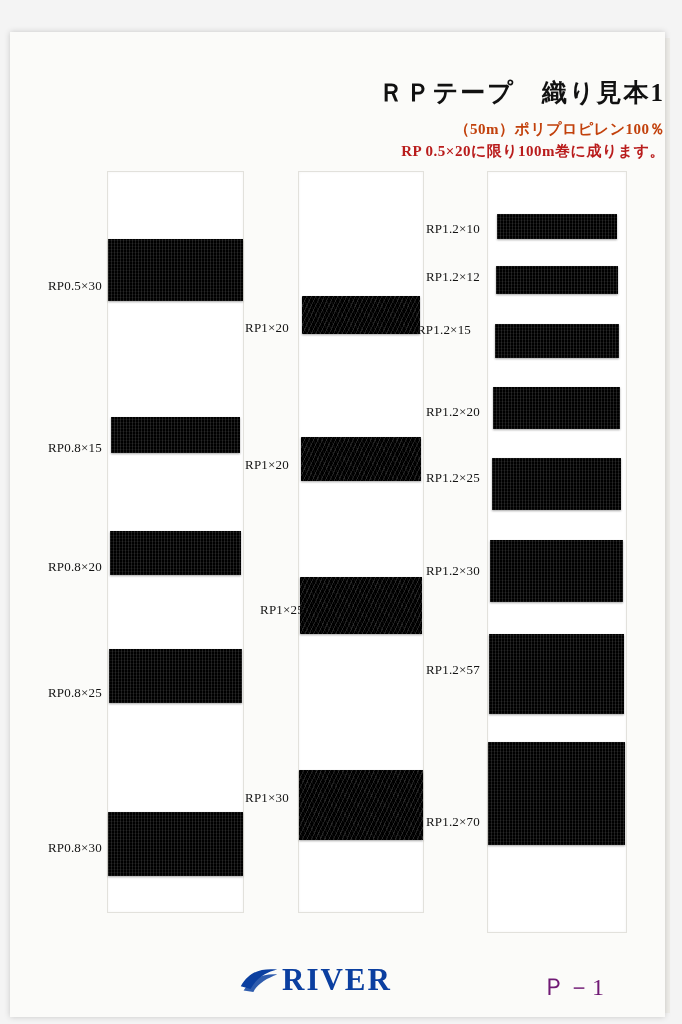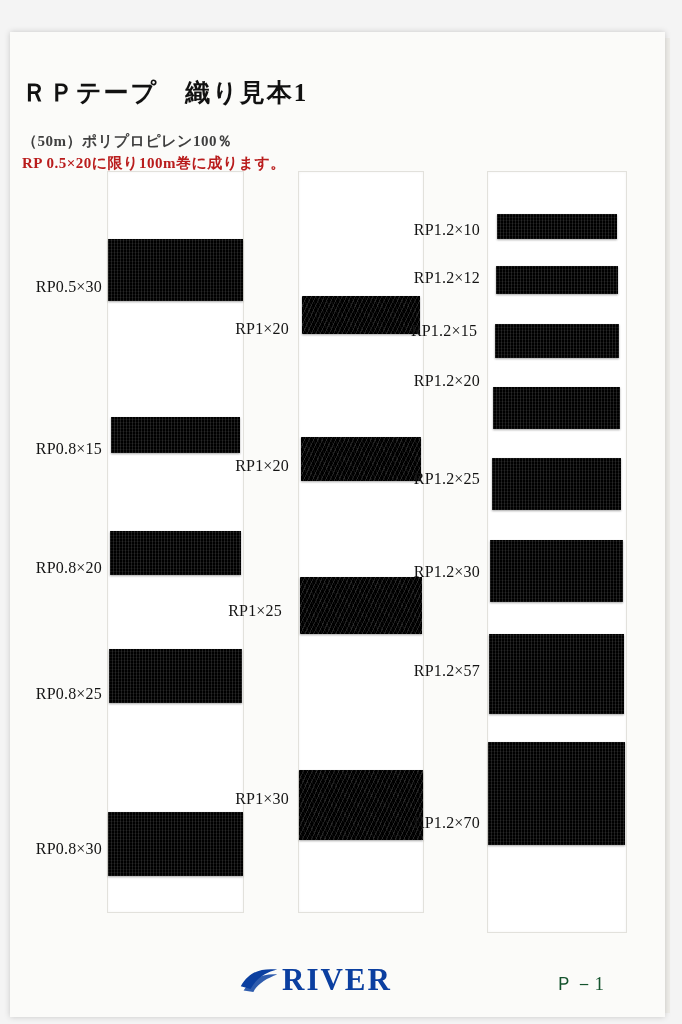--- a/index.html
+++ b/index.html
@@ -32,37 +32,37 @@
     top: 38px;
     width: 12px;
     height: 975px;
     background: #efeeea;
     border-left: 1px solid #dcdbd6;
   }
 
   
   #header {
     position: absolute;
-    left: 12px;
+    left: 0;
     top: 46px;
     width: 655px;
-    text-align: left;
+    text-align: right;
   }
   #title {
     font-size: 25px;
     font-weight: bold;
     letter-spacing: 2px;
     color: #111;
     line-height: 1.2;
   }
   #subtitle1 {
     font-size: 15px;
     font-weight: bold;
-    color: #404040;
-    margin-top: 24px;
+    color: #c2410c;
+    margin-top: 12px;
     letter-spacing: 0.5px;
   }
   #subtitle2 {
     font-size: 15px;
     font-weight: bold;
     color: #b91c1c;
     margin-top: 3px;
     letter-spacing: 0.5px;
   }
 
@@ -118,21 +118,21 @@
       rgba(255,255,255,0.05) 0px,
       rgba(255,255,255,0.05) 1px,
       rgba(0,0,0,0) 1px,
       rgba(0,0,0,0) 4px
     );
   }
 
   
   .label {
     position: absolute;
-    font-size: 16px;
+    font-size: 13px;
     color: #141414;
     font-family: "Liberation Serif", serif;
     white-space: nowrap;
     letter-spacing: 0.2px;
   }
   .label.right { text-align: right; }
 
   
   #logo-wrap {
     position: absolute;
@@ -147,22 +147,22 @@
     font-size: 31px;
     font-weight: bold;
     color: #0b3fa0;
     letter-spacing: 2px;
     font-family: "Liberation Serif", serif;
   }
   #page-no {
     position: absolute;
     right: 60px;
     top: 939px;
-    font-size: 19px;
-    color: #14532d;
+    font-size: 24px;
+    color: #701a75;
     letter-spacing: 1px;
   }
 </style>
 </head>
 <body>
 
 <div id="card-edge"></div>
 
 <div id="card">
 
@@ -186,37 +186,37 @@
   <div class="label right" style="left:20px;top:808px;width:72px;">RP0.8×30</div>
 
   <div class="column" id="col2">
     <div class="tape twill" style="left:3px;top:124px;width:118px;height:38px;"></div>
     <div class="tape twill" style="left:2px;top:265px;width:120px;height:44px;"></div>
     <div class="tape twill" style="left:1px;top:405px;width:122px;height:57px;"></div>
     <div class="tape twill" style="left:0;top:598px;width:124px;height:70px;"></div>
   </div>
   <div class="label right" style="left:215px;top:288px;width:64px;">RP1×20</div>
   <div class="label right" style="left:215px;top:425px;width:64px;">RP1×20</div>
-  <div class="label right" style="left:208px;top:570px;width:64px;">RP1×25</div>
+  <div class="label right" style="left:230px;top:570px;width:64px;">RP1×25</div>
   <div class="label right" style="left:215px;top:758px;width:64px;">RP1×30</div>
 
   <div class="column" id="col3">
     <div class="tape" style="left:9px;top:42px;width:120px;height:25px;"></div>
     <div class="tape" style="left:8px;top:94px;width:122px;height:28px;"></div>
     <div class="tape" style="left:7px;top:152px;width:124px;height:34px;"></div>
     <div class="tape" style="left:5px;top:215px;width:127px;height:42px;"></div>
     <div class="tape" style="left:4px;top:286px;width:129px;height:52px;"></div>
     <div class="tape" style="left:2px;top:368px;width:133px;height:62px;"></div>
     <div class="tape" style="left:1px;top:462px;width:135px;height:80px;"></div>
     <div class="tape" style="left:0;top:570px;width:137px;height:103px;"></div>
   </div>
   <div class="label right" style="left:398px;top:189px;width:72px;">RP1.2×10</div>
   <div class="label right" style="left:398px;top:237px;width:72px;">RP1.2×12</div>
   <div class="label right" style="left:398px;top:290px;width:72px;text-align:center;">RP1.2×15</div>
-  <div class="label right" style="left:398px;top:340px;width:72px;">RP1.2×20</div>
+  <div class="label right" style="left:398px;top:372px;width:72px;">RP1.2×20</div>
   <div class="label right" style="left:398px;top:438px;width:72px;">RP1.2×25</div>
   <div class="label right" style="left:398px;top:531px;width:72px;">RP1.2×30</div>
   <div class="label right" style="left:398px;top:630px;width:72px;">RP1.2×57</div>
   <div class="label right" style="left:398px;top:782px;width:72px;">RP1.2×70</div>
 
   <div id="logo-wrap">
     <span id="logo-mark">
       <svg viewBox="0 0 60 42" width="42" height="30" aria-hidden="true">
         <path d="M4 30 C 16 8, 34 4, 56 6 C 40 10, 26 18, 18 34 Z" fill="#0b3fa0"></path>
         <path d="M8 36 C 20 18, 36 12, 56 13 C 42 18, 28 26, 22 38 Z" fill="#0b3fa0" opacity="0.85"></path>

